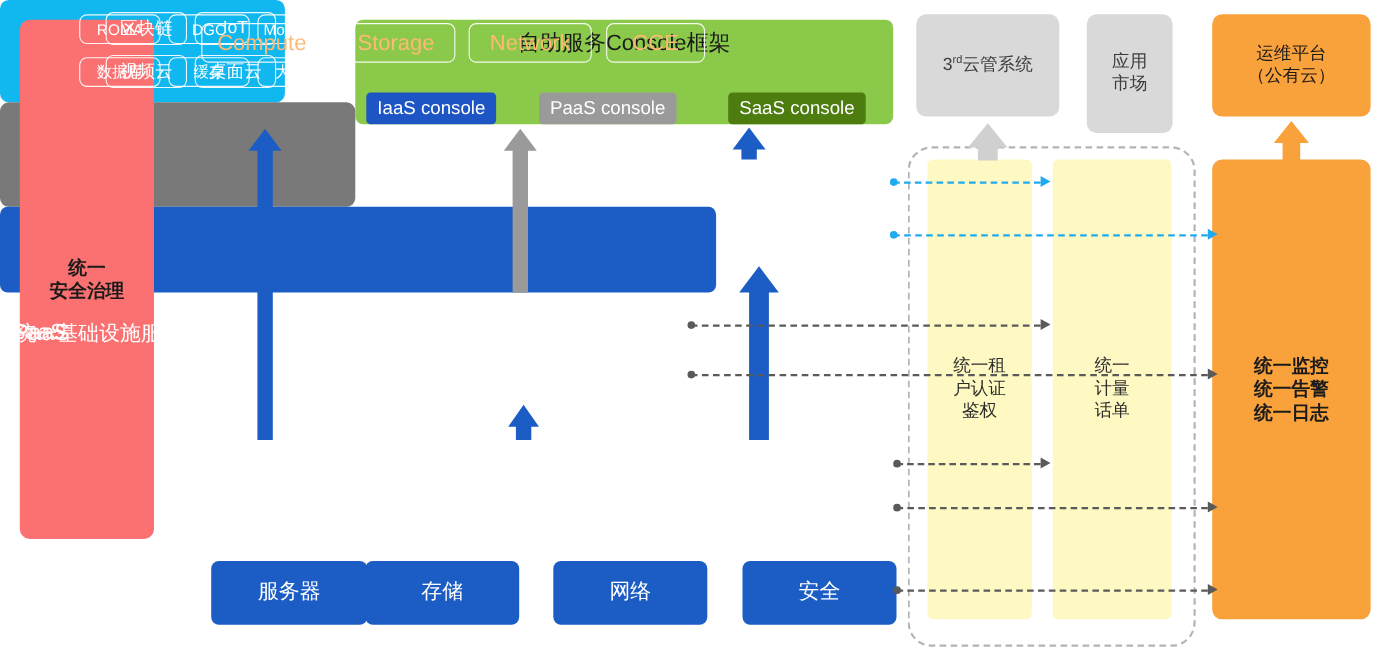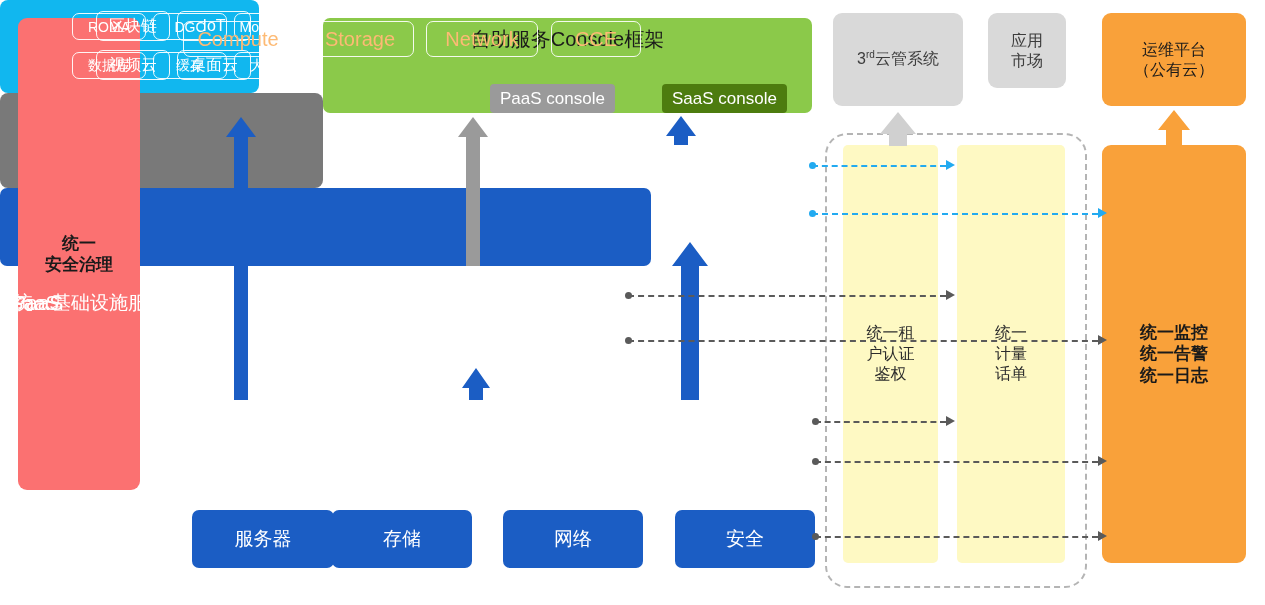--- a/index.html
+++ b/index.html
@@ -78,21 +78,21 @@
   .cb-saas { left: 339px; background: #4d7c0f; }
 
   
   .grey-top {
     background: #d9d9d9;
     border-radius: 9px;
     color: #3d3d3d;
     font-size: 16px;
   }
   .g3rd   { left: 833px; top: 13px; width: 130px; height: 93px; }
-  .gmarket{ left: 988px; top: 13px; width: 78px;  height: 75px; }
+  .gmarket{ left: 988px; top: 13px; width: 78px;  height: 108px; }
   .sup { font-size: 10px; vertical-align: super; }
 
   
   .orange-top {
     left: 1102px; top: 13px; width: 144px; height: 93px;
     background: #f9a13a;
     border-radius: 9px;
     color: #1a1a1a;
     font-size: 16px;
   }
@@ -250,20 +250,21 @@
   <div class="box red-col">
     <div>
       <div>统一</div>
       <div>安全治理</div>
     </div>
   </div>
 
 
   <div class="box console-frame">
     <div class="console-title">自助服务Console框架</div>
+    <div class="console-btn cb-iaas">IaaS console</div>
     <div class="console-btn cb-paas">PaaS console</div>
     <div class="console-btn cb-saas">SaaS console</div>
   </div>
 
   <div class="box grey-top g3rd">
     <span><span>3</span><span class="sup">rd</span><span>云管系统</span></span>
   </div>
 
   <div class="box grey-top gmarket">
     <div>

